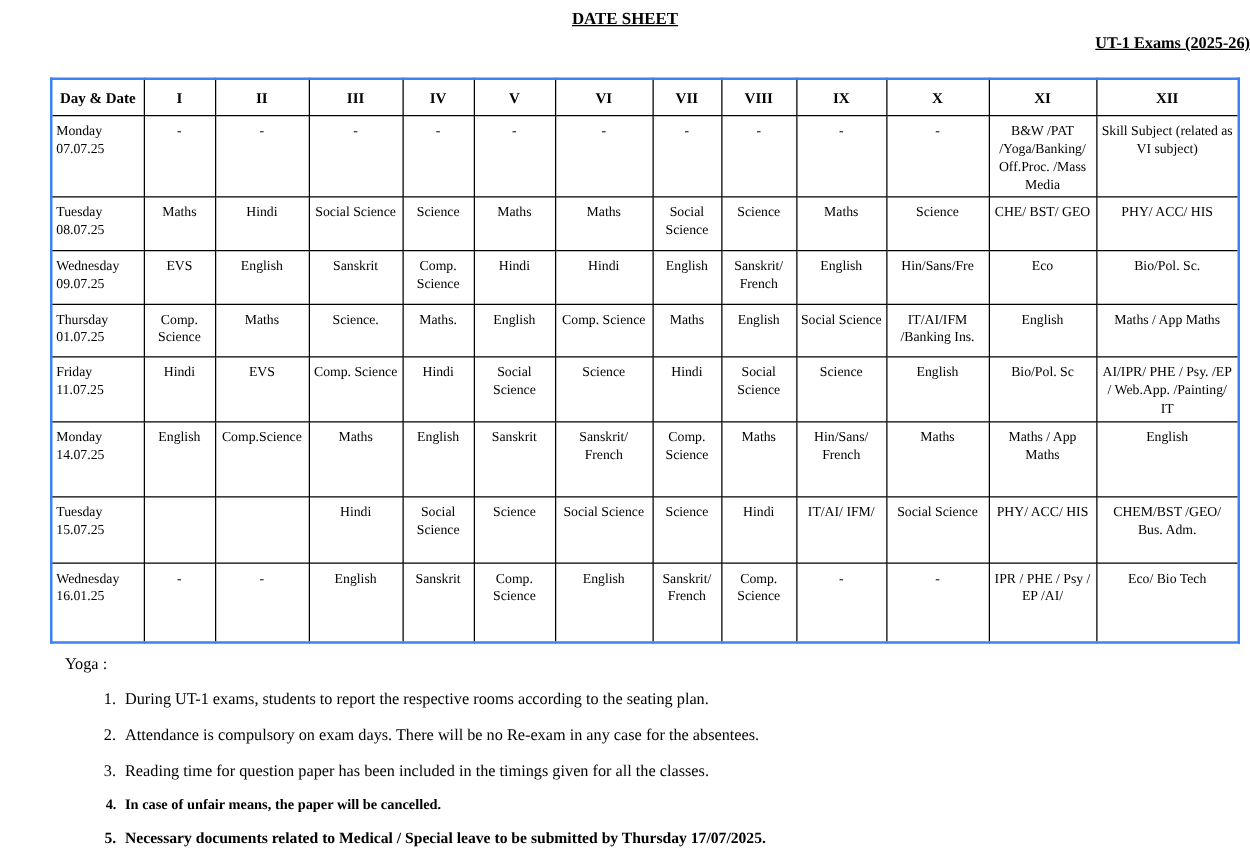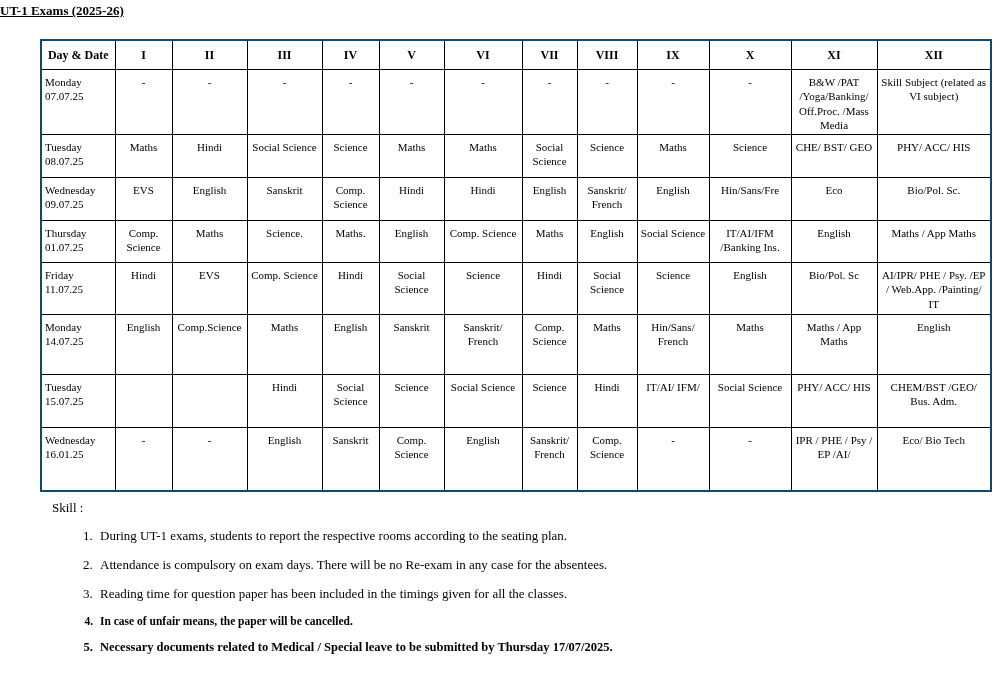--- a/index.html
+++ b/index.html
@@ -13,37 +13,37 @@
   }
   .page { position: relative; width: 1000px; height: 689px; overflow: hidden; }
   .title {
     text-align: center;
     font-weight: bold;
     text-decoration: underline;
     font-size: 13.5px;
     padding-top: 7px;
   }
   .subtitle {
-    text-align: left;
+    text-align: right;
     font-weight: bold;
     text-decoration: underline;
     font-size: 13px;
     margin-top: 3px;
   }
   .timings {
     font-size: 11.5px;
     font-weight: bold;
     margin: 5px 0 0 16px;
   }
   table.schedule {
     border-collapse: collapse;
     table-layout: fixed;
     width: 950px;
     margin: 20px 0 0 40px;
-    border: 2px solid #0c4a6e;
+    border: 2px solid #3b82f6;
   }
   .schedule th, .schedule td {
     border: 1px solid #000;
     overflow: hidden;
   }
   .schedule th {
     font-size: 12px;
     height: 28px;
     text-align: center;
     vertical-align: middle;
@@ -69,20 +69,21 @@
     font-size: 13px;
   }
   ol.notes li { margin-bottom: 13px; padding-left: 4px; margin-top: 12px; }
   ol.notes li.small { font-size: 11.5px; font-weight: bold; }
   ol.notes li.bold { font-weight: bold; font-size: 12.5px; }
 </style>
 </head>
 <body>
 
 <div class="page">
+  <div class="title">DATE SHEET</div>
   <div class="subtitle">UT-1 Exams (2025-26)</div>
 
   <table class="schedule">
     <colgroup>
       <col style="width:74px">
         <col style="width:57px">
         <col style="width:75px">
       <col style="width:75px">
         <col style="width:57px">
         <col style="width:65px">
@@ -252,21 +253,21 @@
           <td>Sanskrit/ French</td>
           <td>Comp. Science</td>
           <td>-</td>
           <td>-</td>
           <td>IPR / PHE / Psy  / EP /AI/</td>
           <td>Eco/ Bio Tech</td>
         </tr>
       </tbody>
   </table>
 
-  <div class="note-label">Skill :</div>
+  <div class="note-label">Yoga :</div>
   <ol class="notes">
       <li>During UT-1 exams, students to report the respective rooms according to the seating plan.</li>
       <li>Attendance is compulsory on exam days. There will be no Re-exam in any case for the absentees.</li>
       <li>Reading time for question paper has been included in the timings given for all the classes.</li>
       <li class="small">In case of unfair means, the paper will be cancelled.</li>
       <li class="bold">Necessary documents related to Medical / Special leave to be submitted by Thursday 17/07/2025.</li>
     </ol>
 </div>
 
 </body></html>

